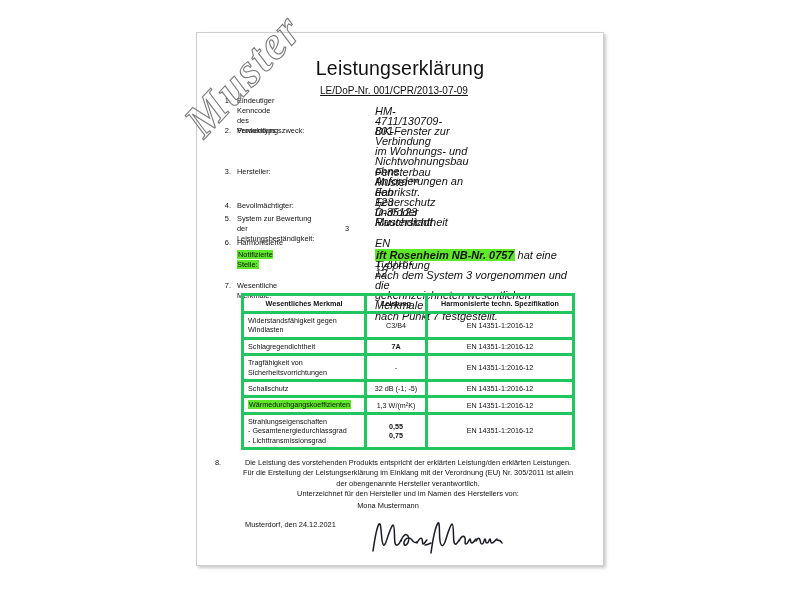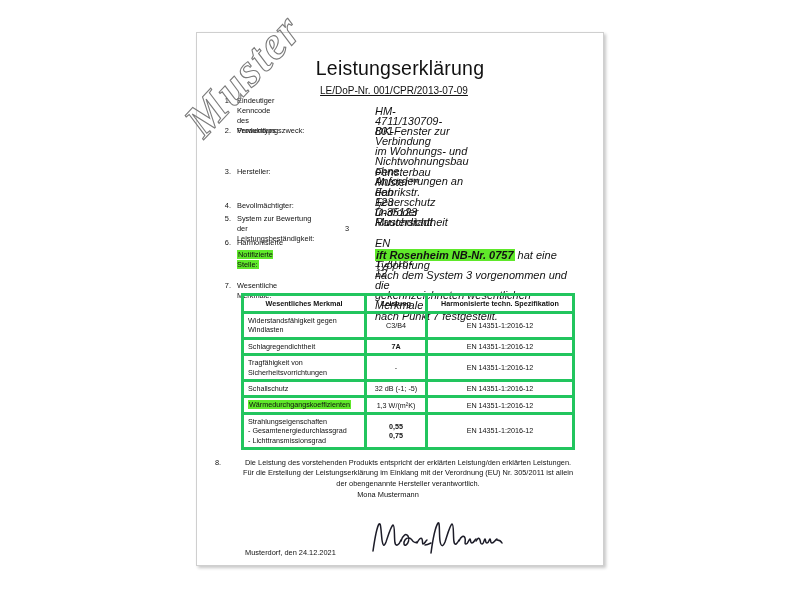--- a/index.html
+++ b/index.html
@@ -164,21 +164,20 @@
     text-align: center;
     margin-top: 1px;
     padding-right: 40px;
   }
   #placedate {
     position: absolute;
     left: 48px;
     top: 487px;
     font-size: 7.4px;
     color: #111;
-    margin-top: 28px;
   }
   
   #signature {
     position: absolute;
     left: 168px;
     top: 480px;
     width: 150px;
     height: 50px;
   }
 </style>
@@ -296,20 +295,21 @@
           <td class="c multi b">0,55
 0,75</td>
           <td class="c">EN 14351-1:2016-12</td>
         </tr>
       </tbody>
     </table>
 
     <div id="closing">
       <span class="cnum">8.</span>
       <span class="para">Die Leistung des vorstehenden Produkts entspricht der erklärten Leistung/den erklärten Leistungen. Für die Erstellung der Leistungserklärung im Einklang mit der Verordnung (EU) Nr. 305/2011 ist allein der obengenannte Hersteller verantwortlich.</span>
+      <span class="para">Unterzeichnet für den Hersteller und im Namen des Herstellers von:</span>
       <span class="signer">Mona Mustermann</span>
     </div>
 
     <div id="placedate">Musterdorf, den 24.12.2021</div>
 
     <svg id="signature" viewBox="0 0 150 50">
       <g fill="none" stroke="#1c1c28" stroke-width="1.5" stroke-linecap="round" stroke-linejoin="round">
         <path d="M8 38 C10 24, 12 14, 14 11 C16 9, 16 19, 17 27 C18 33, 19 34, 21 29 C23 23, 26 13, 28 12 C30 12, 29 24, 30 30 C31 34, 34 32, 36 27"></path>
         <path d="M36 28 C38 22, 41 20, 43 23 C45 26, 43 31, 41 32 C39 33, 38 30, 40 27 C42 24, 45 24, 47 27 C48 29, 50 30, 52 29"></path>
         <path d="M52 30 C54 26, 56 24, 57 26 C58 28, 57 31, 58 31 C60 31, 61 27, 62 27"></path>

